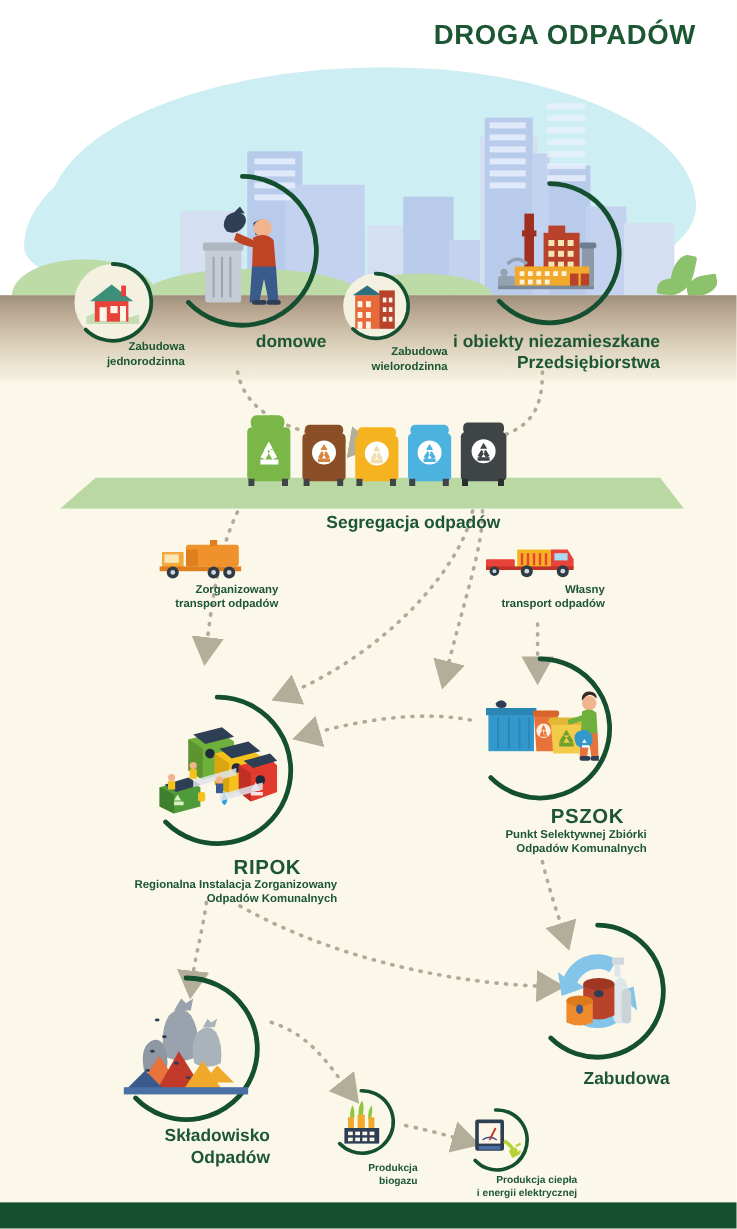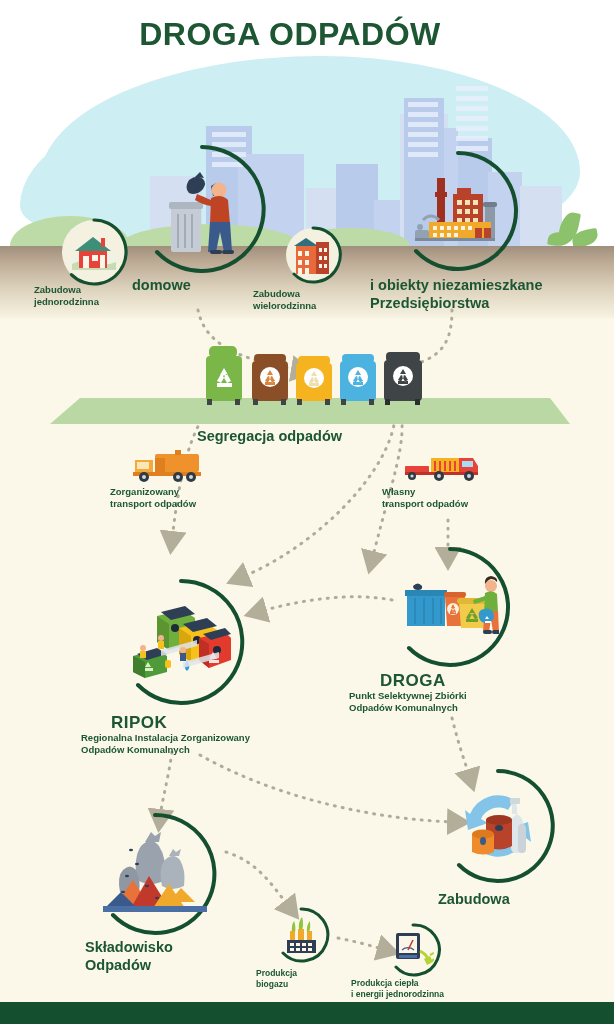--- a/index.html
+++ b/index.html
@@ -47,26 +47,26 @@
   .grasshill{
     position:absolute;bottom:0;height:30px;background:#bcdba6;border-radius:50% 50% 0 0/100% 100% 0 0;
   }
   .leaf{position:absolute;background:#8cc26b;border-radius:60% 10% 60% 10%;}
   .footerbar{
     position:absolute;left:0;bottom:0;width:614px;height:22px;background:#14502f;
   }
   
   .title{
     position:absolute;left:0;top:16px;width:580px;
-    text-align:center;
-    font-size:32px;font-weight:bold;letter-spacing:.5px;
+    text-align:right;
+    font-size:23px;font-weight:bold;letter-spacing:.5px;
     color:#1c5632;
   }
   .lbl{
-    position:absolute;text-align:left;color:#1c5632;
+    position:absolute;text-align:right;color:#1c5632;
     line-height:1.25;
   }
   .lbl.big{font-size:14.5px;font-weight:600;}
   .lbl.small{font-size:9.5px;font-weight:600;}
   .lbl.head{font-size:17px;font-weight:700;letter-spacing:.5px;}
   .lbl.sub{font-size:9.5px;font-weight:600;}
   .lbl.tiny{font-size:8.5px;font-weight:600;}
   
   .abs{position:absolute;}
 </style>
@@ -472,21 +472,21 @@
       <path d="M82 17 q7 -4 12 1 l1 18 l-14 0z" fill="#6fb03c"></path>
       <path d="M82 20 q-6 2 -12 4 l1 4 q8 -2 12 -4z" fill="#6fb03c"></path>
       <path d="M81 35 l14 0 l1 21 l-6 0 l-2 -13 l-2 13 l-6 0z" fill="#e8733a"></path>
       <rect x="80" y="54" width="9" height="4" rx="2" fill="#2e3e55"></rect>
       <rect x="89" y="54" width="9" height="4" rx="2" fill="#2e3e55"></rect>
 
       <path d="M78 34 q8 -4 12 2 q3 8 -4 11 q-9 1 -10 -6 q-1 -5 2 -7z" fill="#3399cc"></path>
       <path d="M84 40 l2 3 h-4z M82 45 h6 v2 h-6z" fill="#fff"></path>
     </svg>
   </div>
-  <div class="lbl head" style="left:380px;top:670px;width:140px;">DROGA</div>
+  <div class="lbl head" style="left:380px;top:670px;width:140px;">PSZOK</div>
   <div class="lbl sub" style="left:349px;top:690px;width:190px;">
     <div>Punkt Selektywnej Zbiórki</div>
     <div>Odpadów Komunalnych</div>
   </div>
 
   <div class="abs" style="left:440px;top:768px;width:116px;height:116px;">
     <svg width="116" height="116" viewBox="0 0 116 116">
       <path d="M58 3 a55 55 0 1 1 -39 94" fill="none" stroke="#14502f" stroke-width="4" stroke-linecap="round"></path>
     </svg>
     <svg class="abs" style="left:16px;top:16px;" width="84" height="84" viewBox="0 0 84 84">
@@ -583,18 +583,18 @@
       <line x1="14" y1="19" x2="19" y2="9" stroke="#c0392b" stroke-width="1.6"></line>
       <rect x="5" y="24" width="18" height="3" fill="#4a6fa5"></rect>
       <path d="M26 20 q8 4 8 10" stroke="#b5d334" stroke-width="3" fill="none"></path>
       <path d="M30 28 l6 -3 l3 6 l-6 3z" fill="#b5d334"></path>
       <line x1="36" y1="24" x2="40" y2="22" stroke="#b5d334" stroke-width="2"></line>
       <line x1="38" y1="30" x2="40" y2="28" stroke="#b5d334" stroke-width="2"></line>
     </svg>
   </div>
   <div class="lbl tiny" style="left:351px;top:978px;width:130px;">
     <div>Produkcja ciepła</div>
-    <div>i energii jednorodzinna</div>
+    <div>i energii elektrycznej</div>
   </div>
 
   <div class="footerbar"></div>
 
 </div>
 
 </body></html>

